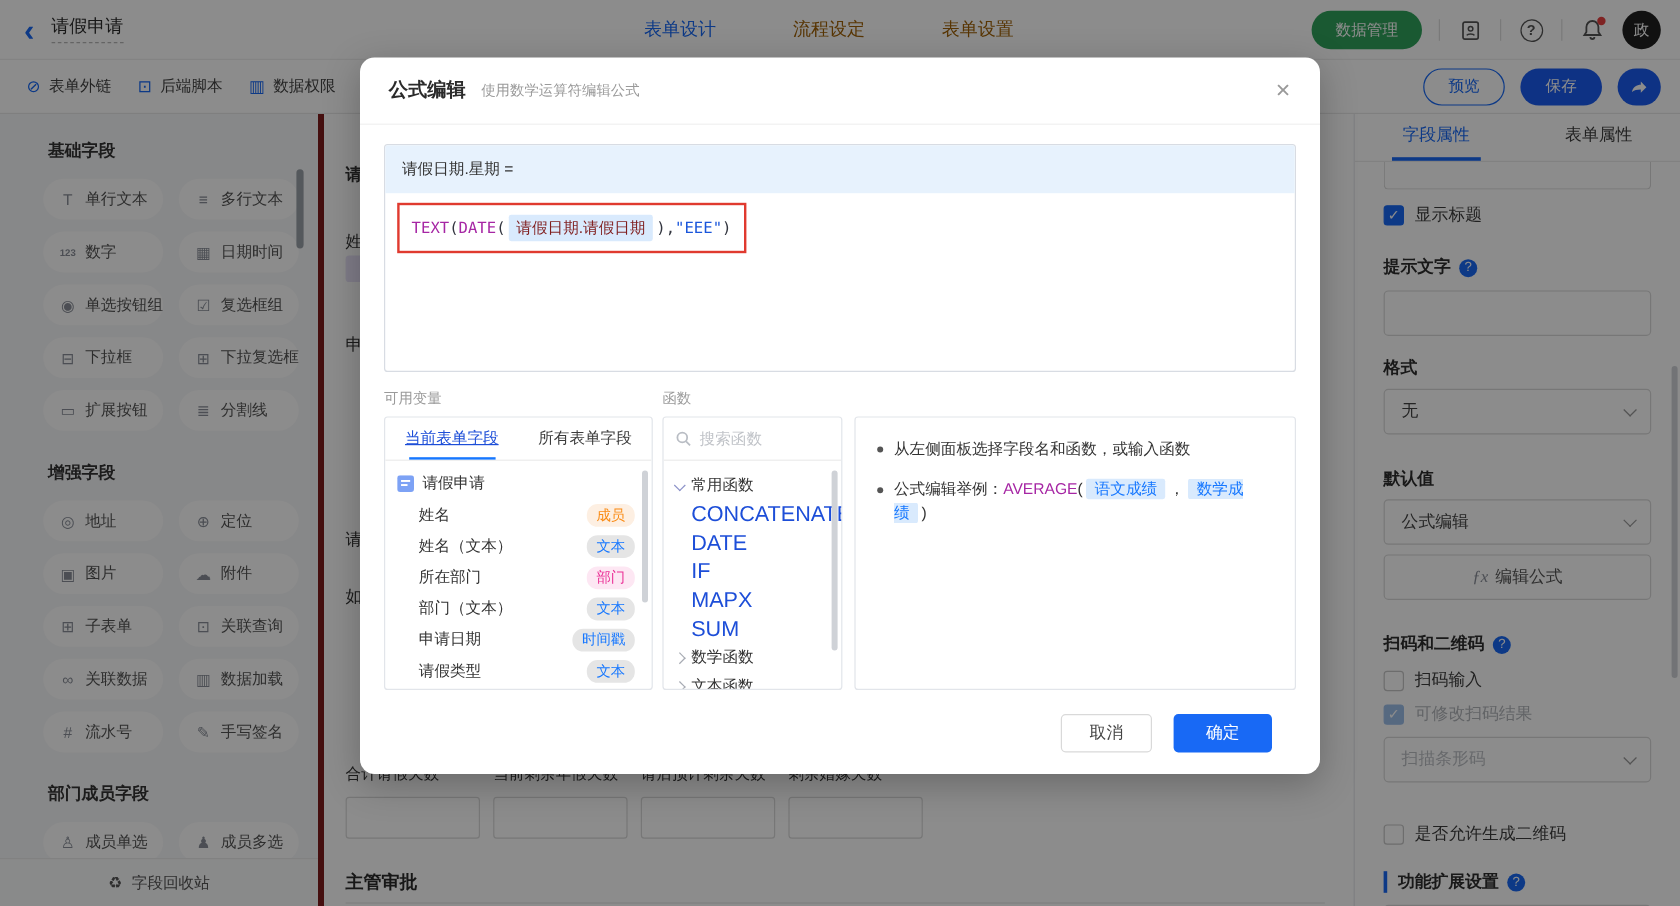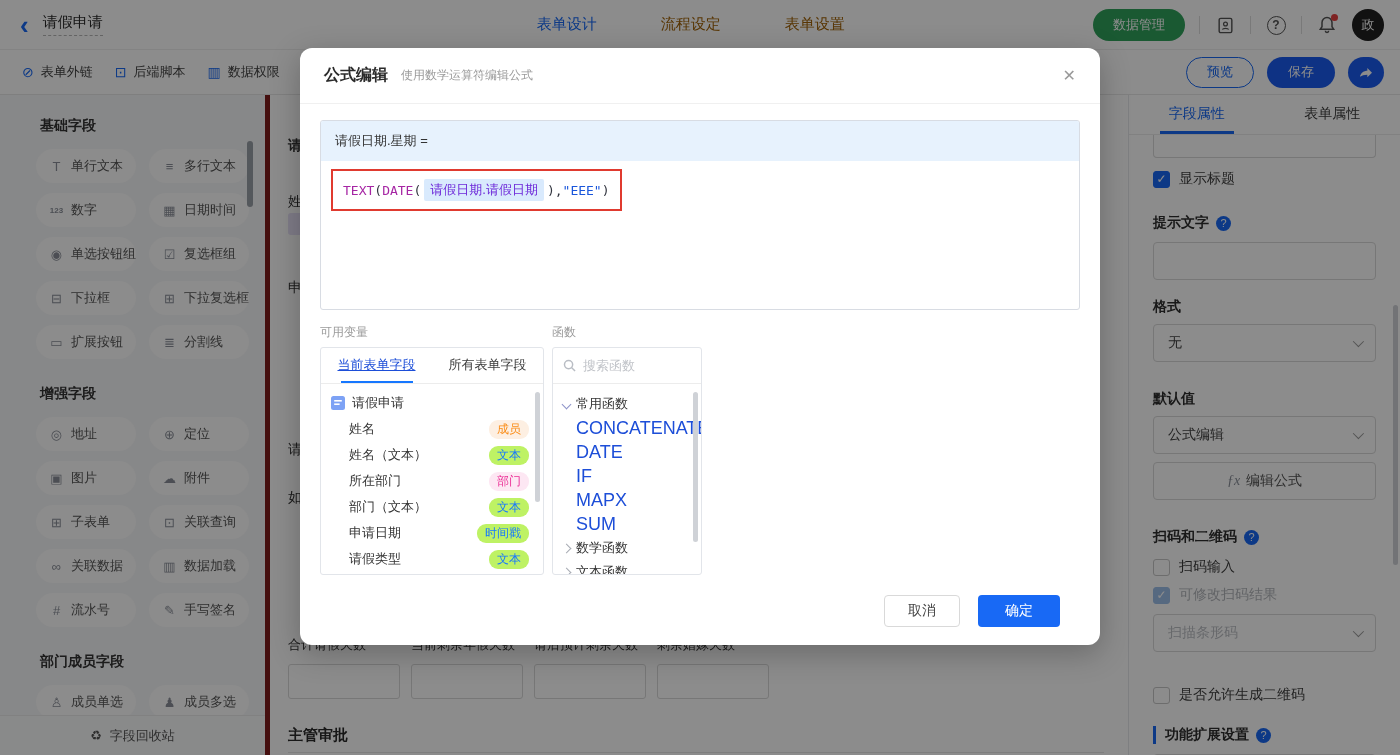--- a/index.html
+++ b/index.html
@@ -105,41 +105,41 @@
   .m-title { font-size:16px; font-weight:bold; color:#2b2b2b; }
   .m-sub { font-size:12px; color:#9a9a9a; margin-left:13px; }
   .m-close { margin-left:auto; font-size:16px; color:#999; cursor:pointer; }
   .m-body { padding:16px 20px 0; }
   .fx-box { border:1px solid #d8dce3; border-radius:3px; height:190px; overflow:hidden; }
   .fx-head { height:40px; background:#e7f2fd; display:flex; align-items:center; padding:0 14px;
     font-size:13px; color:#333; }
   .fx-body { padding:8px 10px; font-family:"DejaVu Sans Mono", monospace; font-size:13px; }
   .fx-red { display:inline-flex; align-items:center; border:2px solid #e03a2f; padding:8px 10px; }
   .tk-fn { color:#a626a4; } .tk-p { color:#333640; }
-  .tk-chip { color:#6d28d9; background:#d9eafd; padding:2px 6px; margin:0 3px; border-radius:2px;
+  .tk-chip { color:#7f1d1d; background:#d9eafd; padding:2px 6px; margin:0 3px; border-radius:2px;
     font-family:"Liberation Sans", sans-serif; cursor:pointer; }
   .tk-str { color:#1a56db; }
   .cols-labels { display:flex; margin:14px 0 6px; font-size:12px; color:#9a9a9a; }
   .cl-1 { width:232px; } .cl-2 { width:160px; }
   .panels { display:flex; gap:8px; }
   .panel { border:1px solid #e2e5ea; border-radius:3px; height:228px; background:#fff; position:relative; overflow:hidden; }
   .p-var { width:224px; } .p-fn { width:150px; margin-right:2px; } .p-hint { flex:1; }
   .vtabs { display:flex; border-bottom:1px solid #ececec; height:36px; }
   .vtab { flex:1; text-align:center; line-height:34px; font-size:13px; color:#3c3c3c; cursor:pointer; position:relative; }
   .vtab.active { color:#1d4ed8;text-decoration:underline; }
   .vtab.active::after { content:""; position:absolute; left:50%; transform:translateX(-50%); bottom:0;
     width:72px; height:2px; background:#1677ff; }
   .tree { padding:6px 8px 0 10px; }
   .trow { display:flex; align-items:center; height:26px; font-size:13px; color:#333; cursor:pointer; }
   .trow .lbl { flex:1; margin-left:18px; white-space:nowrap; }
   .trow.root .lbl { margin-left:7px; }
   .doc-ico { width:14px; height:14px; flex:none; }
   .badge { font-size:12px; padding:1px 8px; border-radius:9px; flex:none; margin-right:6px; }
   .bg-member { color:#fa8c16; background:#fdefe2; }
-  .bg-text { color:#1677ff; background:#bef264; }
+  .bg-text { color:#1677ff; background:#e5e5e5; }
   .bg-dept { color:#eb2f96; background:#fde7f3; }
   .p-scroll { position:absolute; right:3px; top:44px; width:5px; height:110px; background:#cfd2d7; border-radius:3px; }
   .fn-search { height:36px; display:flex; align-items:center; gap:7px; padding:0 10px; border-bottom:1px solid #ececec; }
   .fn-search input { border:none; outline:none; width:100px; font-size:13px; color:#333;
     font-family:"Liberation Sans", sans-serif; }
   .fn-search input::placeholder { color:#c0c3c8; }
   .fn-tree { padding:8px 0 0 10px; }
   .fn-g { display:flex; align-items:center; gap:6px; height:24px; font-size:13px; color:#333; cursor:pointer; }
   .g-chev { width:7px; height:7px; border-right:1.5px solid #8d93c9; border-bottom:1.5px solid #8d93c9; flex:none; }
   .g-open { transform:rotate(45deg); } .g-closed { transform:rotate(-45deg); border-color:#a7abb3; }
@@ -520,20 +520,34 @@
             <span>数学函数</span>
           </div>
           <div class="fn-g">
             <span class="g-chev g-closed" style="transform:rotate(-45deg)"></span>
             <span>文本函数</span>
           </div>
         </div>
         <span class="p-scroll" style="height:150px"></span>
       </div>
 
+      <div class="panel p-hint">
+        <div class="hint-list">
+          <div class="hint-li">
+            <span class="dot"></span>
+            <span>从左侧面板选择字段名和函数，或输入函数</span>
+          </div>
+          <div class="hint-li">
+            <span class="dot"></span>
+            <span>
+              <span>公式编辑举例：</span><span class="ex-fn">AVERAGE</span><span>(</span><span class="ex-chip">语文成绩</span><span>，</span><span class="ex-chip">数学成绩</span><span>)</span>
+            </span>
+          </div>
+        </div>
+      </div>
     </div>
 
     <div class="m-foot">
       <button class="btn-cancel">取消</button>
       <button class="btn-ok">确定</button>
     </div>
   </div>
 </div>
 
 </body></html>

